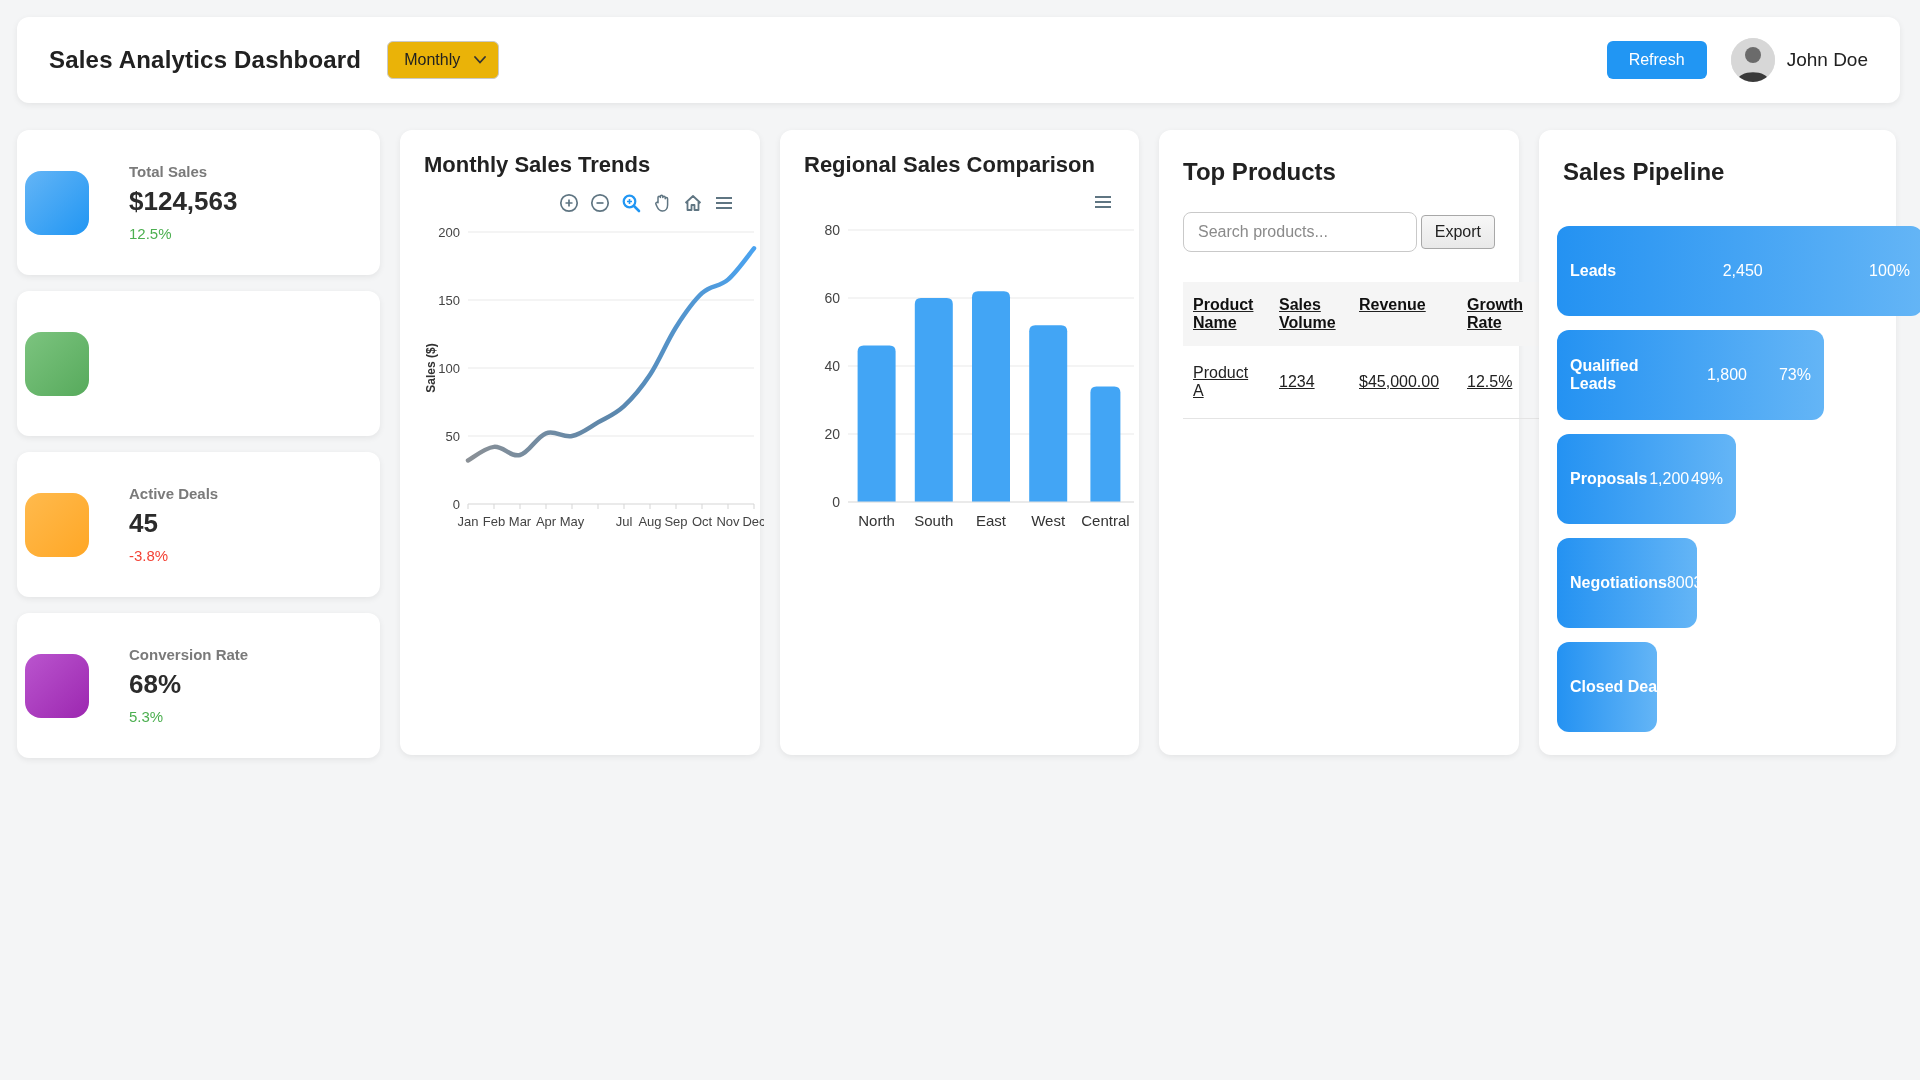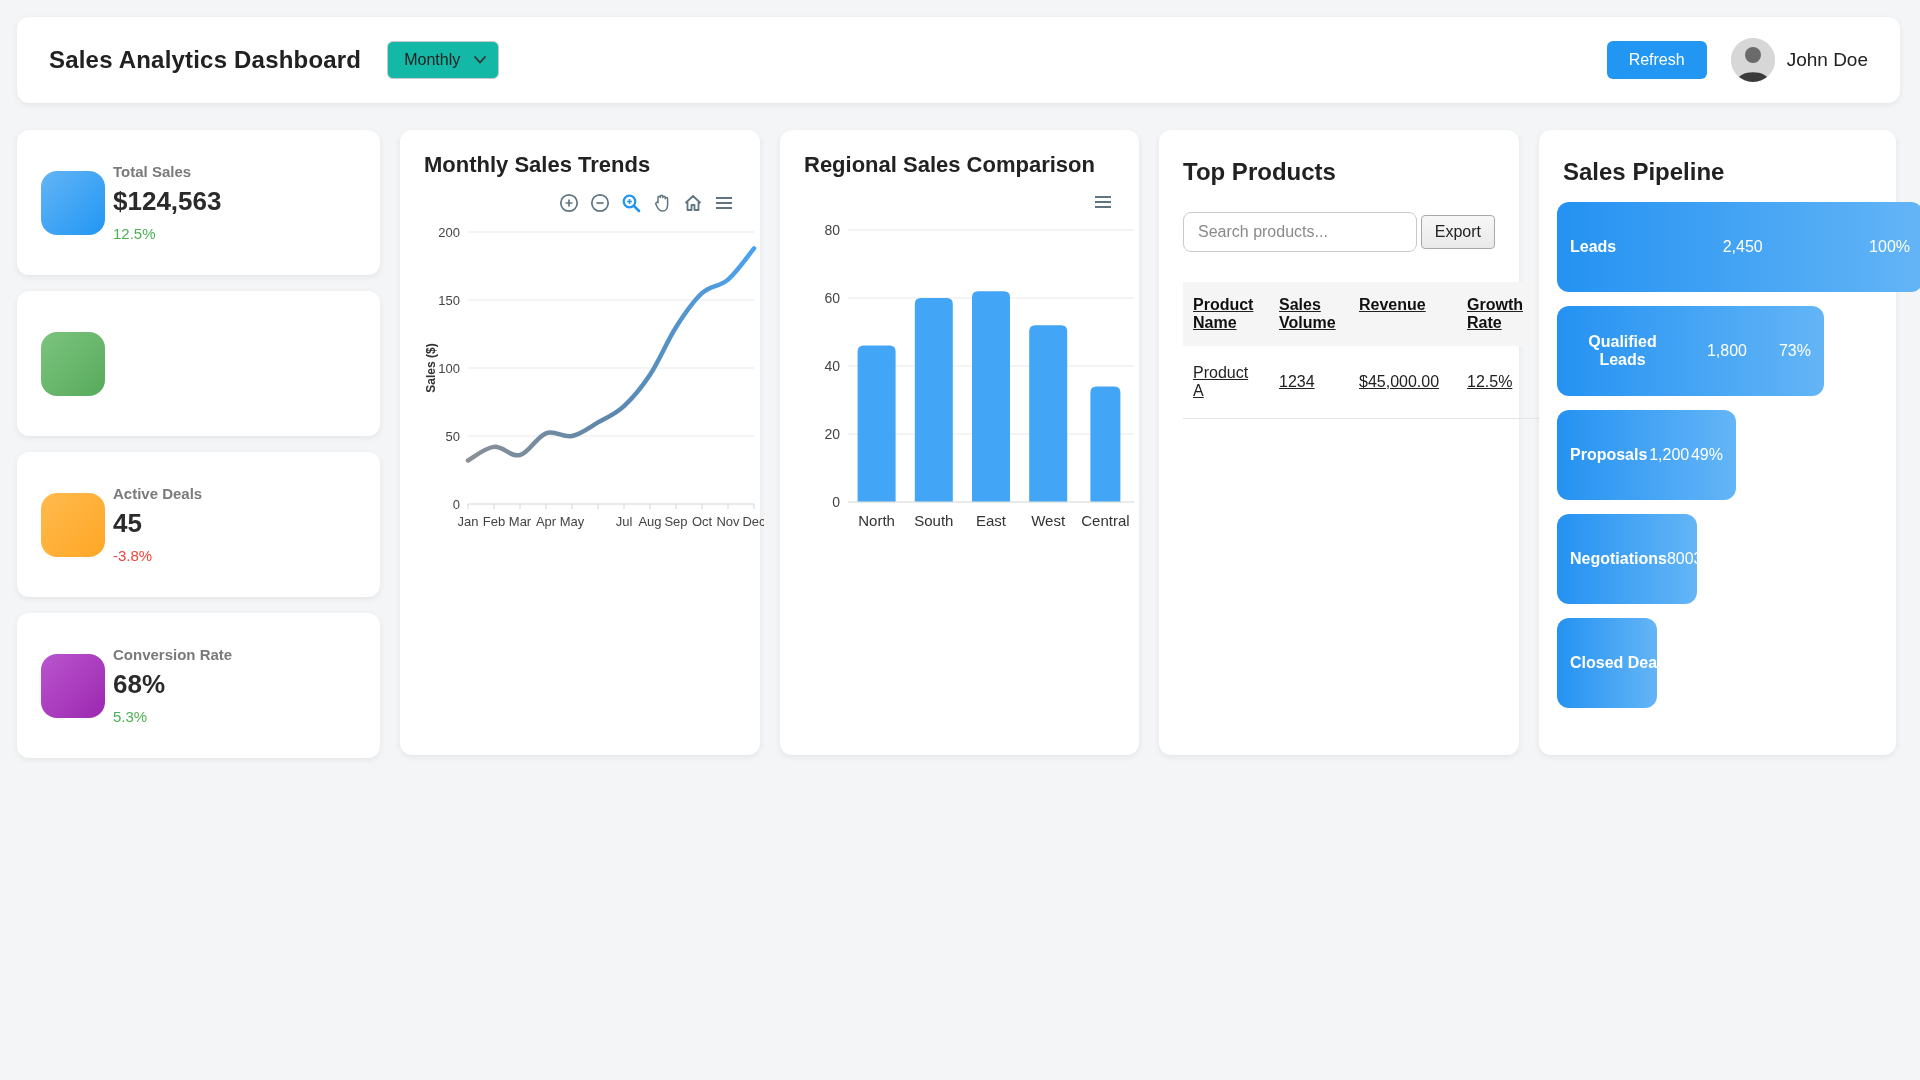--- a/index.html
+++ b/index.html
@@ -22,21 +22,21 @@
     align-items: center;
     padding: 0 32px;
   }
   .page-title { font-size: 24px; font-weight: bold; letter-spacing: 0.2px; }
   .period-select {
     margin-left: 26px;
     height: 38px;
     min-width: 110px;
     border: 1px solid #c9c9c9;
     border-radius: 6px;
-    background: #14b8a6;
+    background: #eab308;
     display: inline-flex;
     align-items: center;
     gap: 14px;
     padding: 0 12px 0 16px;
     font-size: 16px;
     cursor: pointer;
   }
   .spacer { flex: 1; }
   .refresh-btn {
     background: #2196F3;
@@ -64,22 +64,22 @@
     gap: 20px;
     padding: 27px 17px 0 17px;
     align-items: start;
   }
   
   .kpi-card {
     height: 145px;
     margin-bottom: 16px;
     display: flex;
     align-items: center;
-    gap: 8px;
-    padding: 0 24px 0 24px;
+    gap: 40px;
+    padding: 0 24px 0 8px;
   }
   .kpi-card:last-child { margin-bottom: 0; }
   .kpi-icon { width: 64px; height: 64px; border-radius: 16px; flex: none; }
   .kpi-icon.blue   { background: linear-gradient(135deg, #64B5F6, #2196F3); }
   .kpi-icon.green  { background: linear-gradient(135deg, #7cc47f, #57aa5c); }
   .kpi-icon.orange { background: linear-gradient(135deg, #FFBA4D, #FFA726); }
   .kpi-icon.purple { background: linear-gradient(135deg, #BA55CE, #9C27B0); }
   .kpi-label { font-size: 15px; color: #7a7a7a; font-weight: bold; margin-bottom: 6px; }
   .kpi-value { font-size: 26px; font-weight: bold; color: #2b2b2b; margin-bottom: 8px; }
   .kpi-change { font-size: 15px; }
@@ -122,21 +122,21 @@
     padding: 14px 10px; vertical-align: top; color: #111;
   }
   .products-table td {
     font-size: 16px; padding: 18px 10px; border-bottom: 1px solid #e4e4e4;
     vertical-align: middle; color: #222;
   }
   .growth-up { color: #4CAF50; }
   
   .pipeline-panel { position: relative; z-index: 2; padding: 28px 18px 28px 18px; }
   .pipeline-panel .big-title { margin-left: 6px; }
-  .funnel { margin-top: 16px; text-align: center; }
+  .funnel { margin-top: 40px; }
   .funnel-stage {
     height: 90px;
     border-radius: 12px;
     background: linear-gradient(90deg, #2492f2, #64b5f6);
     color: #fff;
     display: flex;
     align-items: center;
     justify-content: space-between;
     padding: 0 13px;
     margin-bottom: 14px;

